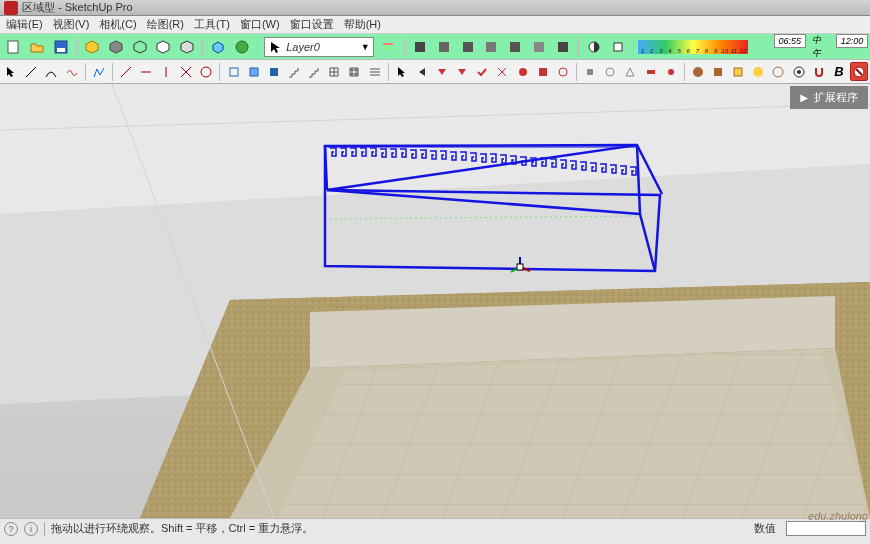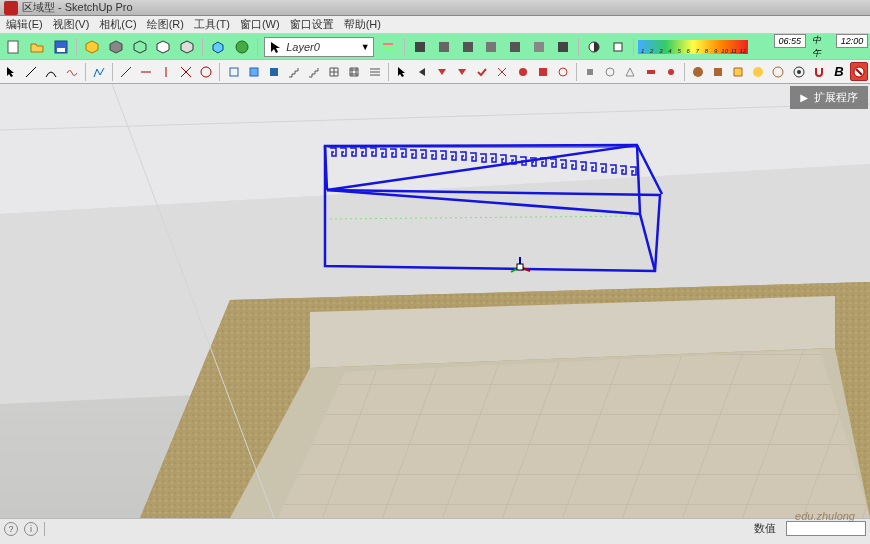--- a/index.html
+++ b/index.html
@@ -31,21 +31,21 @@
 .canvas { position: relative; width: 870px; height: 434px; background: linear-gradient(to bottom, #e6e6e8 0%, #d6d6d6 40%, #c8c8c6 100%); overflow: hidden; }
 .canvas svg { position: absolute; top: 0; left: 0; }
 
 .settings-btn { position: absolute; top: 2px; right: 2px; background: rgba(110,110,110,0.85); color: #fff; padding: 4px 10px; display: flex; align-items: center; gap: 6px; }
 .settings-btn .arr { font-size: 10px; }
 
 .statusbar { height: 20px; background: #e8e8e8; border-top: 1px solid #bbb; display: flex; align-items: center; padding: 0 4px; gap: 6px; font-size: 11px; color: #333; }
 .statusbar .circle { width: 14px; height: 14px; border: 1px solid #888; border-radius: 50%; display: flex; align-items: center; justify-content: center; font-size: 9px; color: #666; }
 .statusbar .dim { margin-left: auto; display: flex; align-items: center; gap: 10px; }
 .statusbar .dim input { width: 80px; height: 15px; border: 1px solid #888; background: #fff; font-size: 10px; }
-.watermark { position: absolute; right: 15px; bottom: 22px; font-size: 11px; color: rgba(120,80,40,0.6); font-style: italic; }
+.watermark { position: absolute; right: 2px; bottom: 22px; font-size: 11px; color: rgba(120,80,40,0.6); font-style: italic; }
 
 .icon { display: block; }
 </style>
 </head>
 <body>
 
 <div class="titlebar">
   <div class="titlebar-icon"></div>
   <span class="titlebar-text">区域型 - SketchUp Pro</span>
 </div>
@@ -474,17 +474,18 @@
     <span>扩展程序</span>
   </div>
 </div>
 
 <div class="watermark">edu.zhulong</div>
 
 <div class="statusbar">
   <div class="circle">?</div>
   <div class="circle">i</div>
   <div style="width:1px;height:14px;background:#aaa"></div>
+  <span>拖动以进行环绕观察。Shift = 平移，Ctrl = 重力悬浮。</span>
   <div class="dim">
     <span>数值</span>
     <input type="text" style="">
   </div>
 </div>
 
 </body></html>

